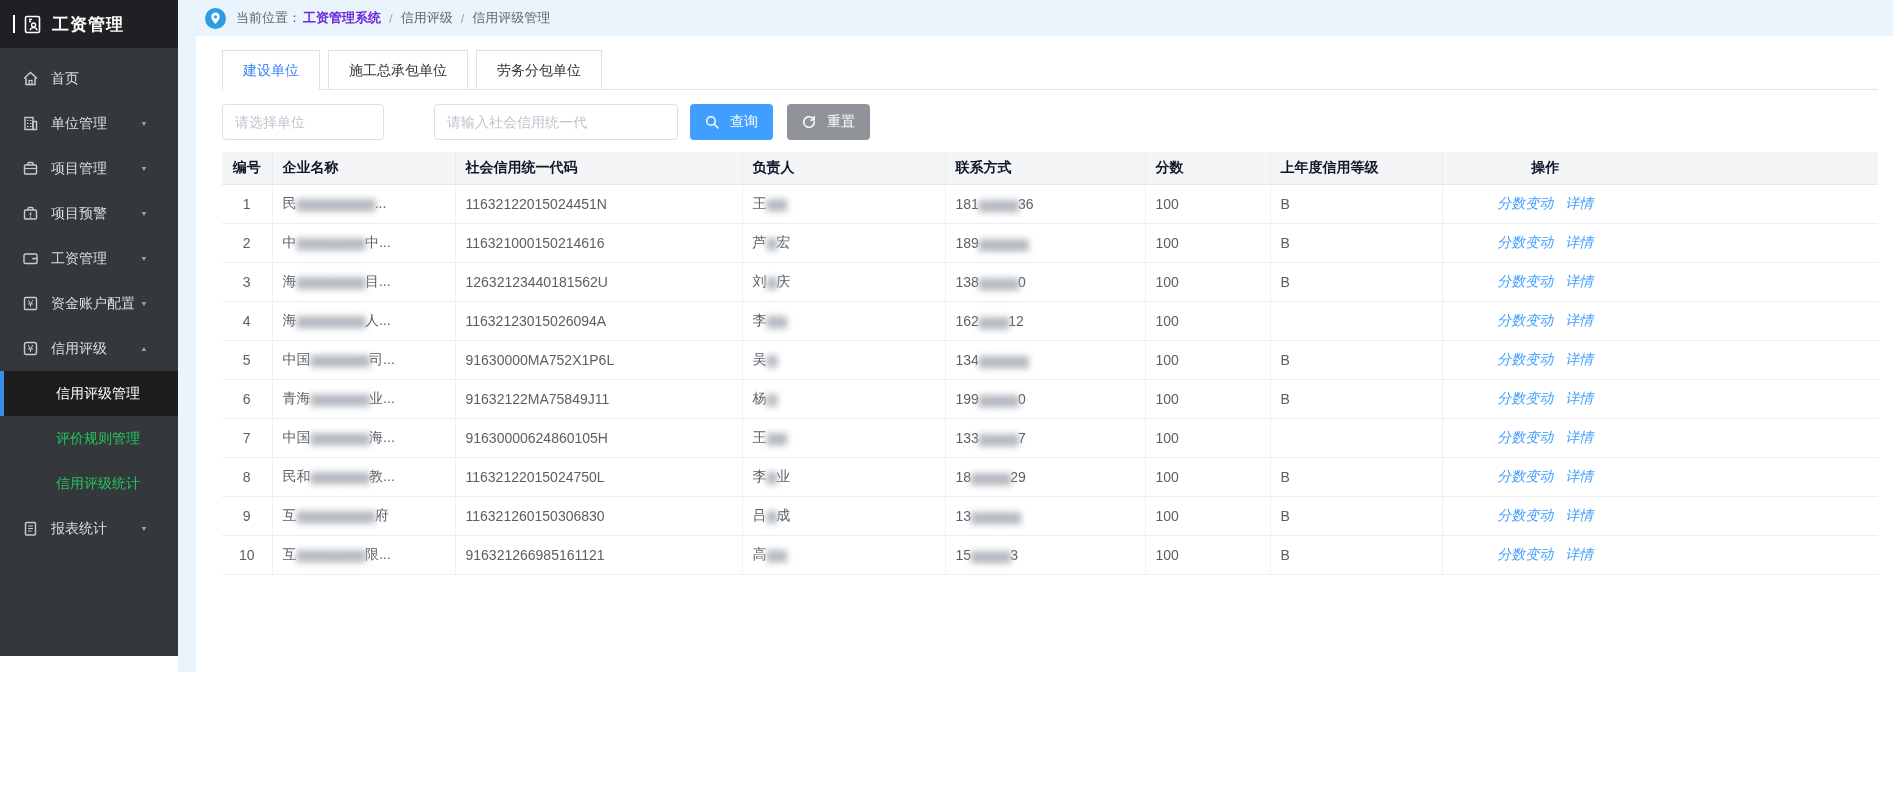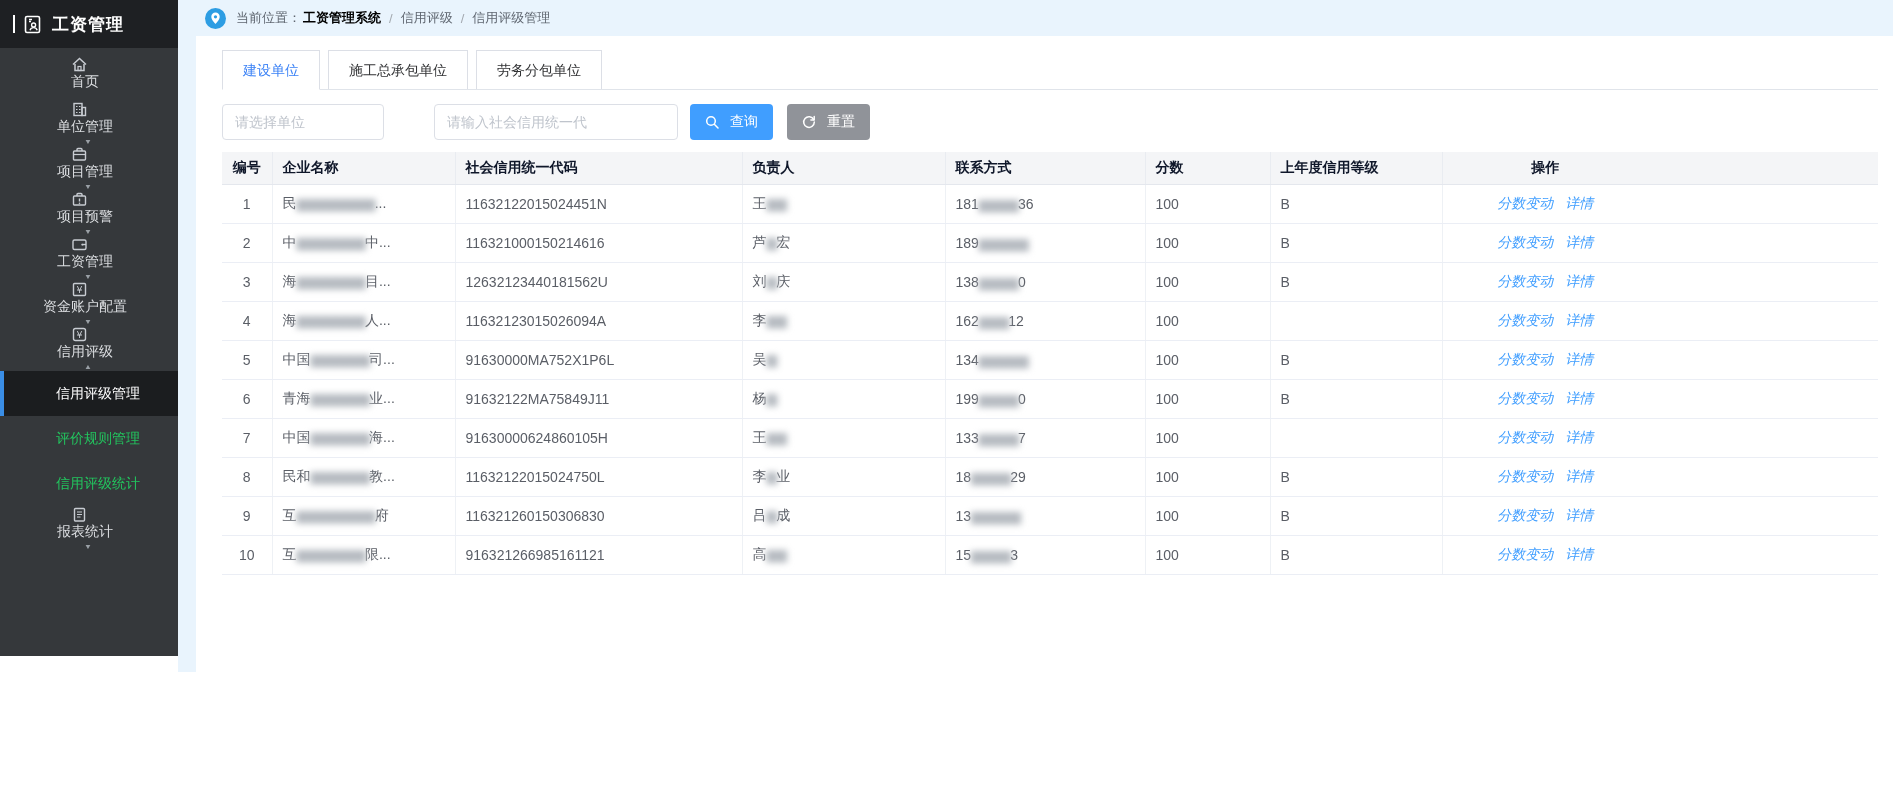--- a/index.html
+++ b/index.html
@@ -7,33 +7,33 @@
   body { font-family:"Liberation Sans","DejaVu Sans",sans-serif; background:#fff; }
   .app { display:flex; width:1893px; height:672px; }
 
   
   .sidebar { width:178px; flex:none; background:#35383b; position:relative; }
   .logo { height:48px; background:#1e2023; display:flex; align-items:center; padding-left:13px; }
   .logo-bar { width:2px; height:18px; background:#fff; margin-right:6px; }
   .logo-icon { margin-right:9px; display:flex; }
   .logo-title { color:#fff; font-size:17px; font-weight:bold; letter-spacing:1px; }
   .nav { padding-top:8px; }
-  .nav-item { height:45px; display:flex; align-items:center; padding:0 30px 0 22px; color:#dcdee1; font-size:14px; cursor:pointer;flex-direction:column; }
+  .nav-item { height:45px; display:flex; align-items:center; padding:0 30px 0 22px; color:#dcdee1; font-size:14px; cursor:pointer; }
   .nav-item .nav-ico { width:17px; height:17px; margin-right:12px; flex:none; display:flex; }
   .nav-label { flex:1; white-space:nowrap; overflow:hidden; }
   .nav-arrow { font-size:8px; color:#9aa0a6; transform:scaleY(.85); margin-left:6px; }
   .sub-item { height:45px; line-height:45px; padding-left:56px; color:#22c55e; font-size:14px; cursor:pointer; white-space:nowrap; }
   .sub-item.active { background:#1b1d1f; color:#fff; border-left:4px solid #3a8ee6; padding-left:52px; }
   .sidebar-spacer { position:absolute; left:0; right:0; bottom:0; height:16px; background:#fff; }
 
   
   .main { flex:1; position:relative; background:#fff; min-width:0; }
   .topbar { height:36px; background:#e9f4fd; display:flex; align-items:center; padding-left:27px; font-size:13px; color:#5f6670; }
   .topbar .pin { margin-right:10px; display:flex; }
-  .bc-root { font-weight:bold; color:#000000; margin-left:2px; }
+  .bc-root { font-weight:bold; color:#6d28d9; margin-left:2px; }
   .bc-sep { color:#a3a9b0; margin:0 8px; }
   .gutter { position:absolute; left:0; top:36px; bottom:0; width:18px; background:#e9f4fd; }
   .content { position:absolute; left:18px; right:0; top:36px; bottom:0; background:#fff; padding:14px 15px 0 26px; }
 
   
   .tabs { display:flex; align-items:flex-end; border-bottom:1px solid #e0e4ea; height:40px; }
   .tab { height:39px; line-height:38px; padding:0 20px; border:1px solid #dcdfe6; border-bottom:none; background:#fff; margin-right:8px; font-size:14px; color:#303133; cursor:pointer; white-space:nowrap; }
   .tab.active { color:#3b82f6; height:40px; line-height:39px; margin-bottom:-1px; border-bottom:1px solid #fff; }
 
   

